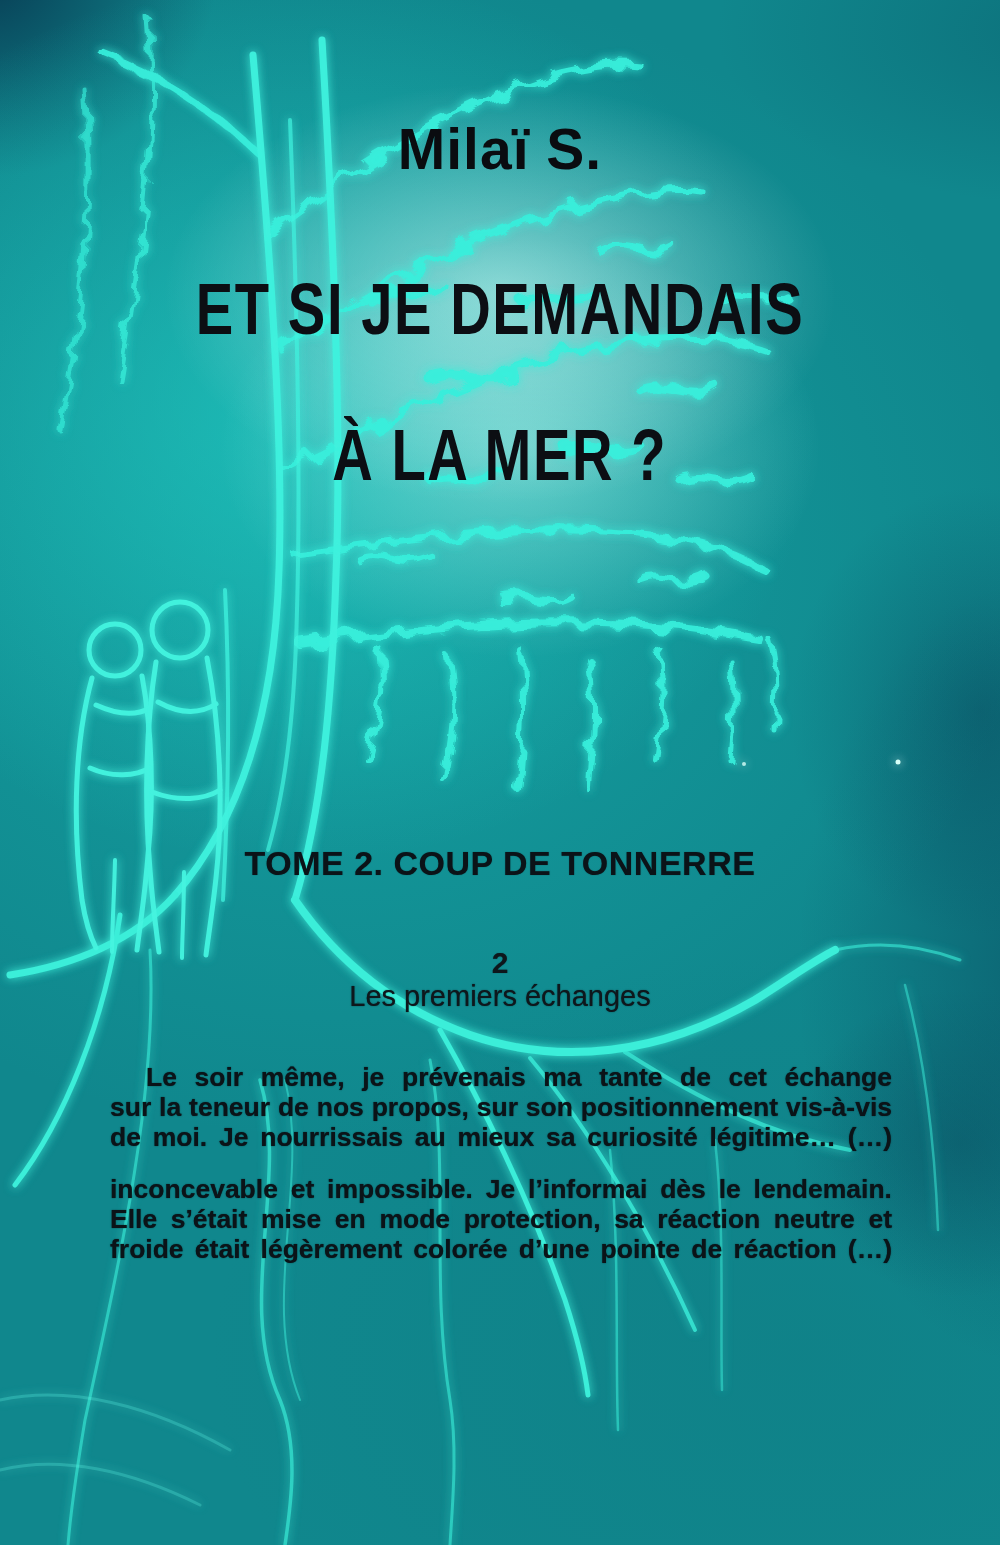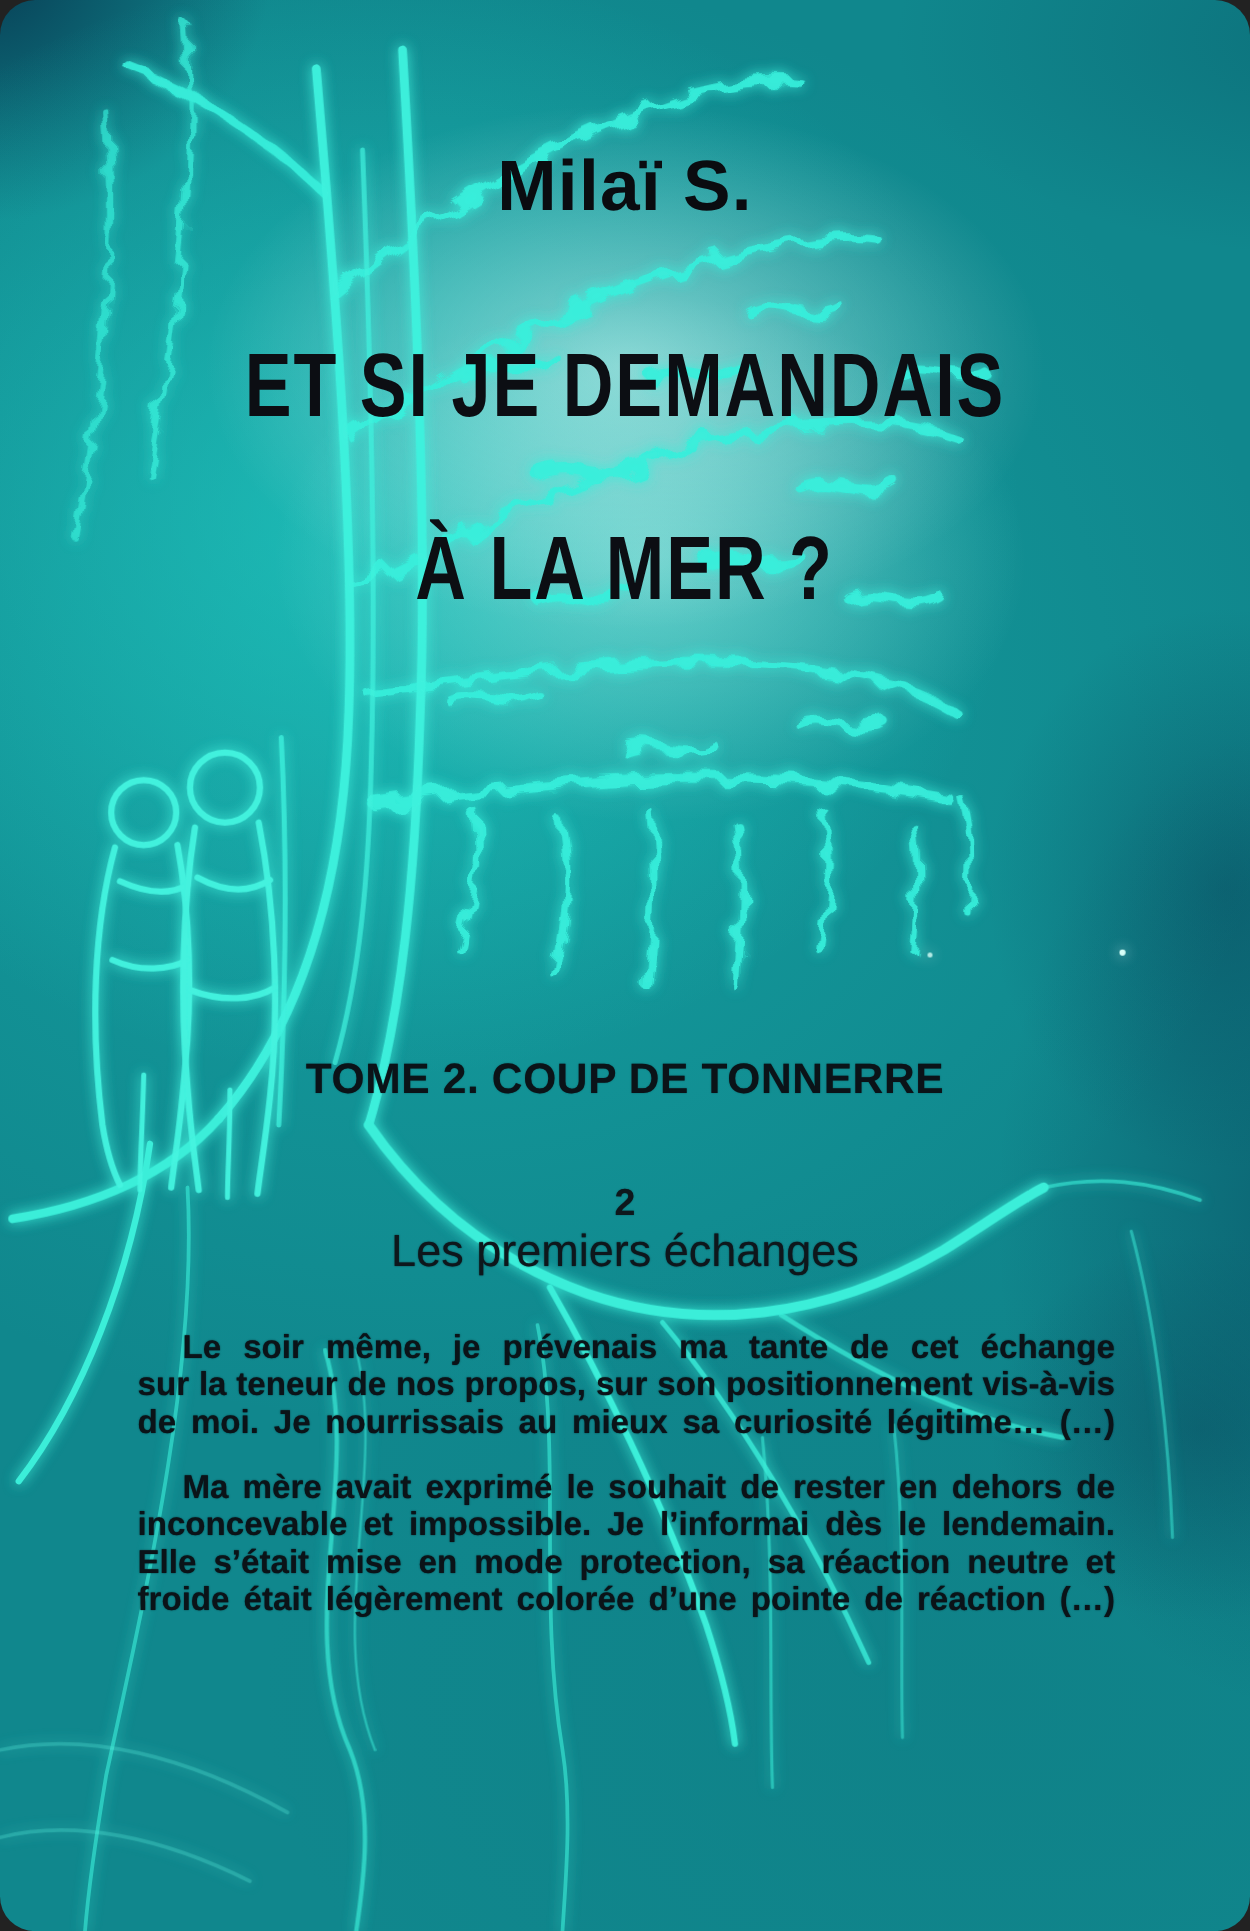--- a/index.html
+++ b/index.html
@@ -13,39 +13,38 @@
       radial-gradient(480px 300px at 50% 19%, rgba(228,255,250,.52), transparent 70%),
       radial-gradient(430px 300px at 52% 29%, rgba(195,252,243,.46), transparent 70%),
       radial-gradient(720px 620px at 30% 27%, rgba(38,218,207,.52), transparent 72%),
       radial-gradient(920px 780px at 34% 36%, rgba(26,188,182,.45), transparent 75%),
       radial-gradient(330px 290px at -2% -2%, rgba(7,54,79,.95), transparent 72%),
       radial-gradient(520px 250px at 108% 2%, rgba(10,96,110,.55), transparent 70%),
       radial-gradient(270px 320px at 98% 46%, rgba(9,74,94,.55), transparent 70%),
       radial-gradient(310px 520px at 103% 63%, rgba(8,70,92,.5), transparent 75%),
       radial-gradient(240px 220px at 96% 74%, rgba(9,70,90,.4), transparent 70%),
       radial-gradient(760px 520px at 80% 88%, rgba(14,118,126,.30), transparent 78%);
-    border-radius: 28px;
   }
   .art{position:absolute;left:0;top:0;width:1000px;height:1545px;}
   .txt{position:absolute;left:0;right:0;text-align:center;}
   .author{top:116px;font-size:57px;font-weight:700;color:#0a0c10;letter-spacing:1px;}
   .title-line{color:#0c0e13;}
   .title-line .cond{
     display:inline-block;
     transform:scaleX(.78);
     transform-origin:50% 50%;
     font-weight:700;font-size:72px;letter-spacing:2px;white-space:nowrap;
   }
   .title1{top:268px;}
   .title2{top:414px;}
   .series{top:844px;font-size:34px;font-weight:700;letter-spacing:.5px;color:#0b1318;
           text-shadow:0 0 1px rgba(10,20,25,.6);}
   .chapnum{top:946px;font-size:30px;font-weight:700;color:#0e171c;
            text-shadow:0 0 1px rgba(10,20,25,.6);}
-  .chaptitle{top:980px;font-size:36px;font-weight:400;color:#0e171c;
+  .chaptitle{top:980px;font-size:29px;font-weight:400;color:#0e171c;
              text-shadow:0 0 1.2px rgba(10,20,25,.85);}
   .body{
     position:absolute;left:110px;width:782px;top:1062px;
     font-size:26.5px;line-height:30px;color:#0b1318;
     text-shadow:0 0 1.2px rgba(8,18,22,.85);
   }
   .para + .para{margin-top:22px;}
   .line{text-align:justify;text-align-last:justify;text-justify:inter-word;font-weight:bold;}
   .line.indent{text-indent:36px;}
 </style>
@@ -166,20 +165,19 @@
   <div class="txt chapnum">2</div>
   <div class="txt chaptitle">Les premiers échanges</div>
 
   <div class="body">
       <div class="para">
         <div class="line indent">Le soir même, je prévenais ma tante de cet échange</div>
         <div class="line">sur la teneur de nos propos, sur son positionnement vis-à-vis</div>
         <div class="line">de moi. Je nourrissais au mieux sa curiosité légitime… (…)</div>
       </div>
       <div class="para">
-        <div class="line indent">Ma mère avait exprimé le souhait de rester en dehors de</div>
         <div class="line">inconcevable et impossible. Je l’informai dès le lendemain.</div>
         <div class="line">Elle s’était mise en mode protection, sa réaction neutre et</div>
         <div class="line">froide était légèrement colorée d’une pointe de réaction (…)</div>
       </div>
     </div>
 
 </div>
 
 </body></html>

